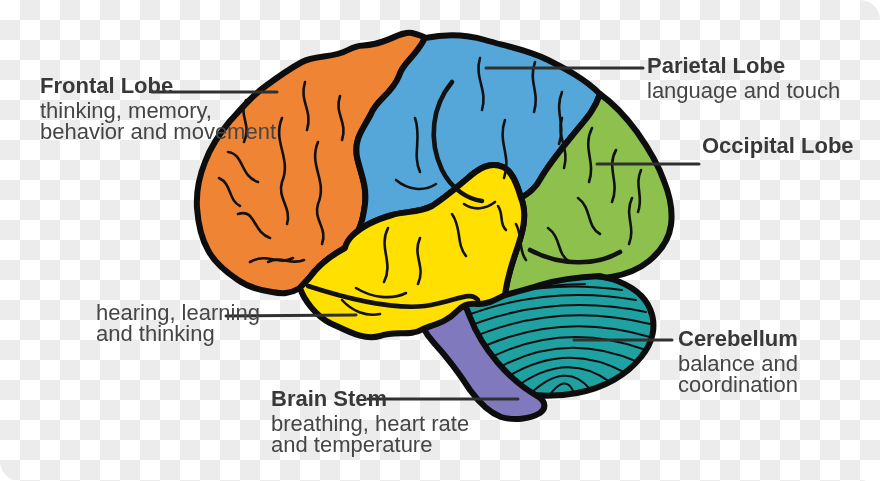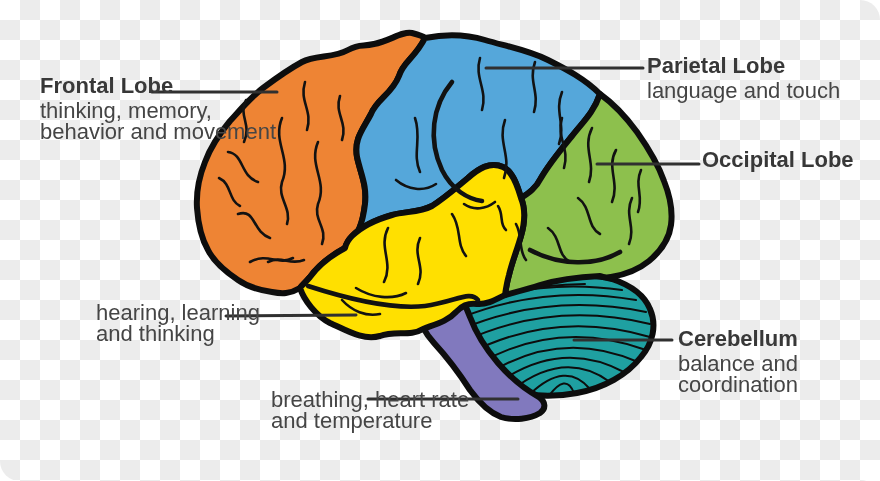--- a/index.html
+++ b/index.html
@@ -119,32 +119,33 @@
     <div class="label-title">Frontal Lobe</div>
     <div class="label-desc">thinking, memory,
 behavior and movement</div>
   </div>
 
   <div class="label" style="left:647px;top:54px">
     <div class="label-title">Parietal Lobe</div>
     <div class="label-desc">language and touch</div>
   </div>
 
-  <div class="label" style="left:702px;top:148px">
+  <div class="label" style="left:702px;top:134px">
     <div class="label-title">Occipital Lobe</div>
   </div>
 
   <div class="label" style="left:678px;top:327px">
     <div class="label-title">Cerebellum</div>
     <div class="label-desc">balance and coordination</div>
   </div>
 
   <div class="label" style="left:96px;top:300px">
     <div class="label-desc">hearing, learning
 and thinking</div>
   </div>
 
   <div class="label" style="left:271px;top:387px">
+    <div class="label-title">Brain Stem</div>
     <div class="label-desc">breathing, heart rate
 and temperature</div>
   </div>
 
 </div>
 
 </body></html>

